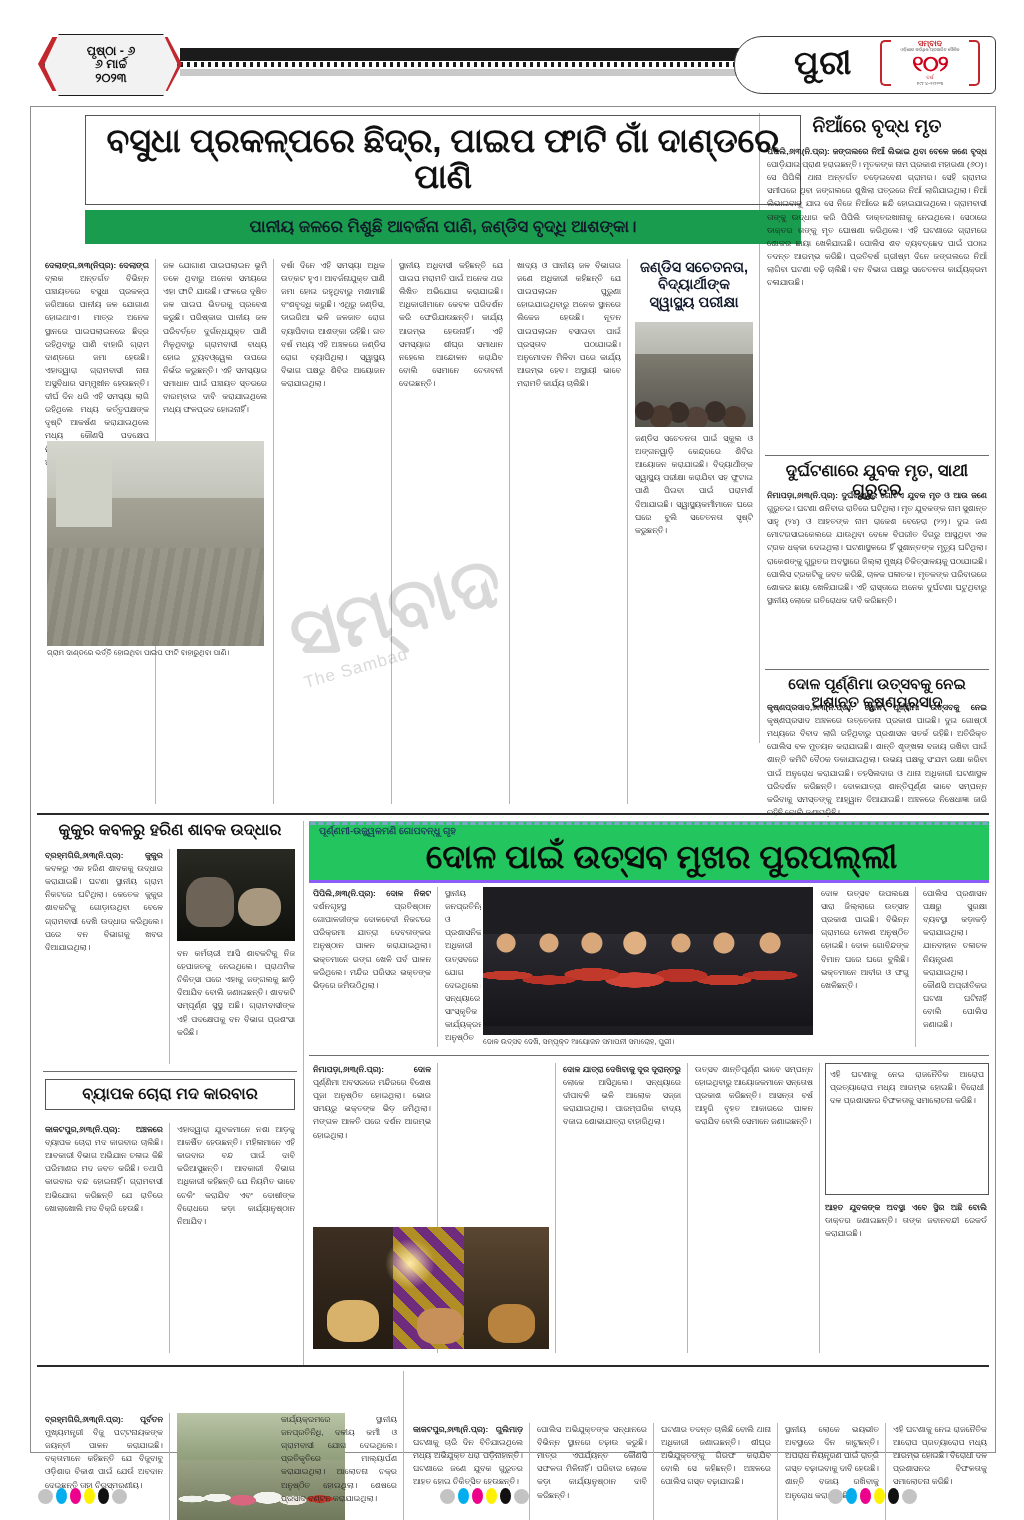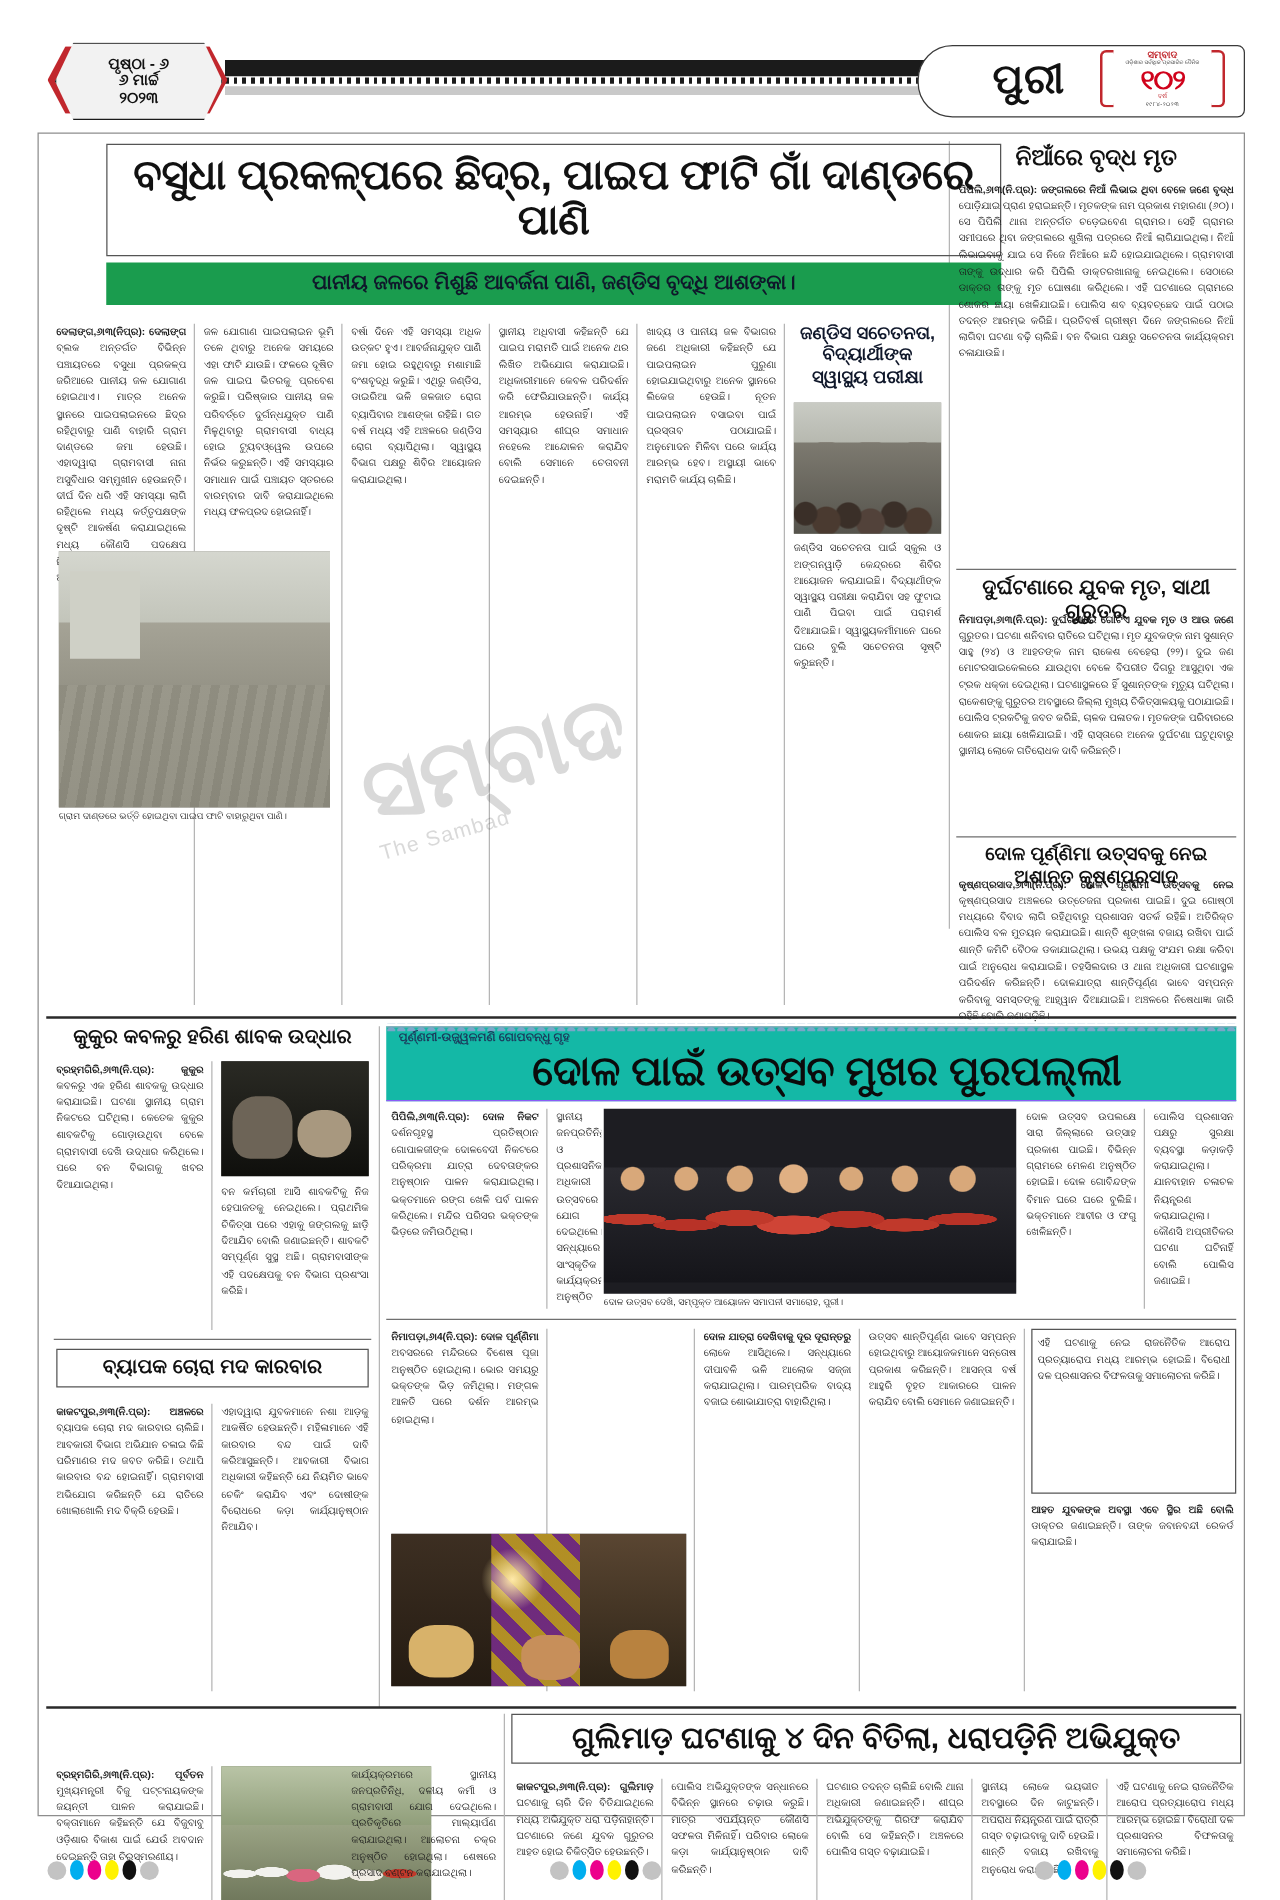--- a/index.html
+++ b/index.html
@@ -84,21 +84,21 @@
        radial-gradient(circle at 37% 80%, #3a2f28 10px, transparent 11px),
        radial-gradient(circle at 52% 88%, #52423a 11px, transparent 12px),
        radial-gradient(circle at 68% 79%, #3a2f28 10px, transparent 11px),
        radial-gradient(circle at 84% 87%, #4a3a30 11px, transparent 12px),
        linear-gradient(#7d7a70,#55534c);}
 
   
   .side-head{font-size:18.5px;font-weight:bold;color:#111;text-align:center;line-height:1.18;}
 
   
-  .banner{position:absolute;background:#14b8a6;border-top:1px solid #9ab;border-bottom:1px solid #8b5cf6;}
+  .banner{position:absolute;background:#22c55e;border-top:1px solid #9ab;border-bottom:3px solid #8b5cf6;}
   .banner-wave{position:absolute;left:0;right:0;height:6px;
      background-image:radial-gradient(circle at 4px 6px, #7aa6c8 3.2px, transparent 3.6px);
      background-size:8px 8px;}
   .banner-kicker{position:absolute;left:10px;top:3px;font-size:9.6px;font-weight:bold;color:#1b3a5c;}
   .banner-title{position:absolute;left:0;right:0;top:16px;text-align:center;
      font-size:33px;font-weight:bold;color:#0b0b0b;letter-spacing:-.2px;padding-left:25px;}
 
   .bigphoto{position:relative;overflow:hidden;background:#1d1d22;}
   .stagebanner{position:absolute;left:0;right:0;top:6%;height:22%;background:#15151a;
      display:flex;align-items:center;justify-content:center;}
@@ -354,21 +354,21 @@
       <p>ଦୋଳ ଉତ୍ସବ ଉପଲକ୍ଷେ ସାରା ଜିଲ୍ଲାରେ ଉତ୍ସାହ ପ୍ରକାଶ ପାଇଛି। ବିଭିନ୍ନ ଗ୍ରାମରେ ମେଳଣ ଅନୁଷ୍ଠିତ ହୋଇଛି। ଦୋଳ ଗୋବିନ୍ଦଙ୍କ ବିମାନ ଘରେ ଘରେ ବୁଲିଛି। ଭକ୍ତମାନେ ଆବୀର ଓ ଫଗୁ ଖେଳିଛନ୍ତି।</p>
     </div>
     <div class="col-sep" style="left:884px;top:780px;height:160px;"></div>
     <div class="colbox bodytext" style="left:892px;top:780px;width:64px;height:160px;">
       <p>ପୋଲିସ ପ୍ରଶାସନ ପକ୍ଷରୁ ସୁରକ୍ଷା ବ୍ୟବସ୍ଥା କଡ଼ାକଡ଼ି କରାଯାଇଥିଲା। ଯାନବାହାନ ଚଳାଚଳ ନିୟନ୍ତ୍ରଣ କରାଯାଇଥିଲା। କୌଣସି ଅପ୍ରୀତିକର ଘଟଣା ଘଟିନାହିଁ ବୋଲି ପୋଲିସ ଜଣାଇଛି।</p>
     </div>
 
     <div class="hr-line" style="left:278px;top:948px;width:680px;"></div>
 
     <div class="colbox bodytext" style="left:282px;top:956px;width:118px;height:290px;">
-      <p class="lede">ନିମାପଡ଼ା,୬ା4(ନି.ପ୍ର): ଦୋଳ ପୂର୍ଣ୍ଣିମା ଅବସରରେ ମନ୍ଦିରରେ ବିଶେଷ ପୂଜା ଅନୁଷ୍ଠିତ ହୋଇଥିଲା। ଭୋର ସମୟରୁ ଭକ୍ତଙ୍କ ଭିଡ଼ ଜମିଥିଲା। ମଙ୍ଗଳ ଆଳତି ପରେ ଦର୍ଶନ ଆରମ୍ଭ ହୋଇଥିଲା।</p>
+      <p class="lede">ନିମାପଡ଼ା,୬ା୩(ନି.ପ୍ର): ଦୋଳ ପୂର୍ଣ୍ଣିମା ଅବସରରେ ମନ୍ଦିରରେ ବିଶେଷ ପୂଜା ଅନୁଷ୍ଠିତ ହୋଇଥିଲା। ଭୋର ସମୟରୁ ଭକ୍ତଙ୍କ ଭିଡ଼ ଜମିଥିଲା। ମଙ୍ଗଳ ଆଳତି ପରେ ଦର୍ଶନ ଆରମ୍ଭ ହୋଇଥିଲା।</p>
     </div>
     <div class="col-sep" style="left:406px;top:956px;height:290px;"></div>
 
     <div style="position:absolute;left:282px;top:1120px;width:236px;">
       <div class="templephoto" style="height:122px;">
         <div class="wallA"></div>
           <div class="wallB"></div>
           <div class="wallC"></div>
         <div class="glow"></div>
         <div style="position:absolute;left:6%;bottom:6%;width:22%;height:34%;background:#d8b26a;border-radius:40%;"></div>
@@ -410,23 +410,20 @@
           <div class="people"></div>
       </div>
 
     </div>
     <div class="colbox bodytext" style="left:250px;top:1306px;width:116px;height:125px;">
       <p>କାର୍ଯ୍ୟକ୍ରମରେ ସ୍ଥାନୀୟ ଜନପ୍ରତିନିଧି, ଦଳୀୟ କର୍ମୀ ଓ ଗ୍ରାମବାସୀ ଯୋଗ ଦେଇଥିଲେ। ପ୍ରତିକୃତିରେ ମାଲ୍ୟାର୍ପଣ କରାଯାଇଥିଲା। ଆଲୋଚନା ଚକ୍ର ଅନୁଷ୍ଠିତ ହୋଇଥିଲା। ଶେଷରେ ପ୍ରସାଦ ବଣ୍ଟନ କରାଯାଇଥିଲା।</p>
     </div>
 
     <div class="col-sep" style="left:372px;top:1264px;height:168px;"></div>
 
-    <div style="position:absolute;left:378px;top:1264px;width:578px;border:1px solid #555;padding:5px 2px;">
-      <div class="side-head" style="font-size:24px;">ଗୁଲିମାଡ଼ ଘଟଣାକୁ ୪ ଦିନ ବିତିଲା, ଧରାପଡ଼ିନି ଅଭିଯୁକ୍ତ</div>
-    </div>
     <div class="colbox bodytext" style="left:382px;top:1316px;width:110px;height:118px;">
       <p class="lede">କାକଟପୁର,୬ା୩(ନି.ପ୍ର): ଗୁଲିମାଡ଼ ଘଟଣାକୁ ଚାରି ଦିନ ବିତିଯାଇଥିଲେ ମଧ୍ୟ ଅଭିଯୁକ୍ତ ଧରା ପଡ଼ିନାହାନ୍ତି। ଘଟଣାରେ ଜଣେ ଯୁବକ ଗୁରୁତର ଆହତ ହୋଇ ଚିକିତ୍ସିତ ହେଉଛନ୍ତି।</p>
     </div>
     <div class="col-sep" style="left:498px;top:1316px;height:118px;"></div>
     <div class="colbox bodytext" style="left:506px;top:1316px;width:110px;height:118px;">
       <p>ପୋଲିସ ଅଭିଯୁକ୍ତଙ୍କ ସନ୍ଧାନରେ ବିଭିନ୍ନ ସ୍ଥାନରେ ଚଢ଼ାଉ କରୁଛି। ମାତ୍ର ଏପର୍ଯ୍ୟନ୍ତ କୌଣସି ସଫଳତା ମିଳିନାହିଁ। ପରିବାର ଲୋକେ କଡ଼ା କାର୍ଯ୍ୟାନୁଷ୍ଠାନ ଦାବି କରିଛନ୍ତି।</p>
     </div>
     <div class="col-sep" style="left:622px;top:1316px;height:118px;"></div>
     <div class="colbox bodytext" style="left:630px;top:1316px;width:110px;height:118px;">
       <p>ଘଟଣାର ତଦନ୍ତ ଚାଲିଛି ବୋଲି ଥାନା ଅଧିକାରୀ ଜଣାଇଛନ୍ତି। ଶୀଘ୍ର ଅଭିଯୁକ୍ତଙ୍କୁ ଗିରଫ କରାଯିବ ବୋଲି ସେ କହିଛନ୍ତି। ଅଞ୍ଚଳରେ ପୋଲିସ ଗସ୍ତ ବଢ଼ାଯାଇଛି।</p>

